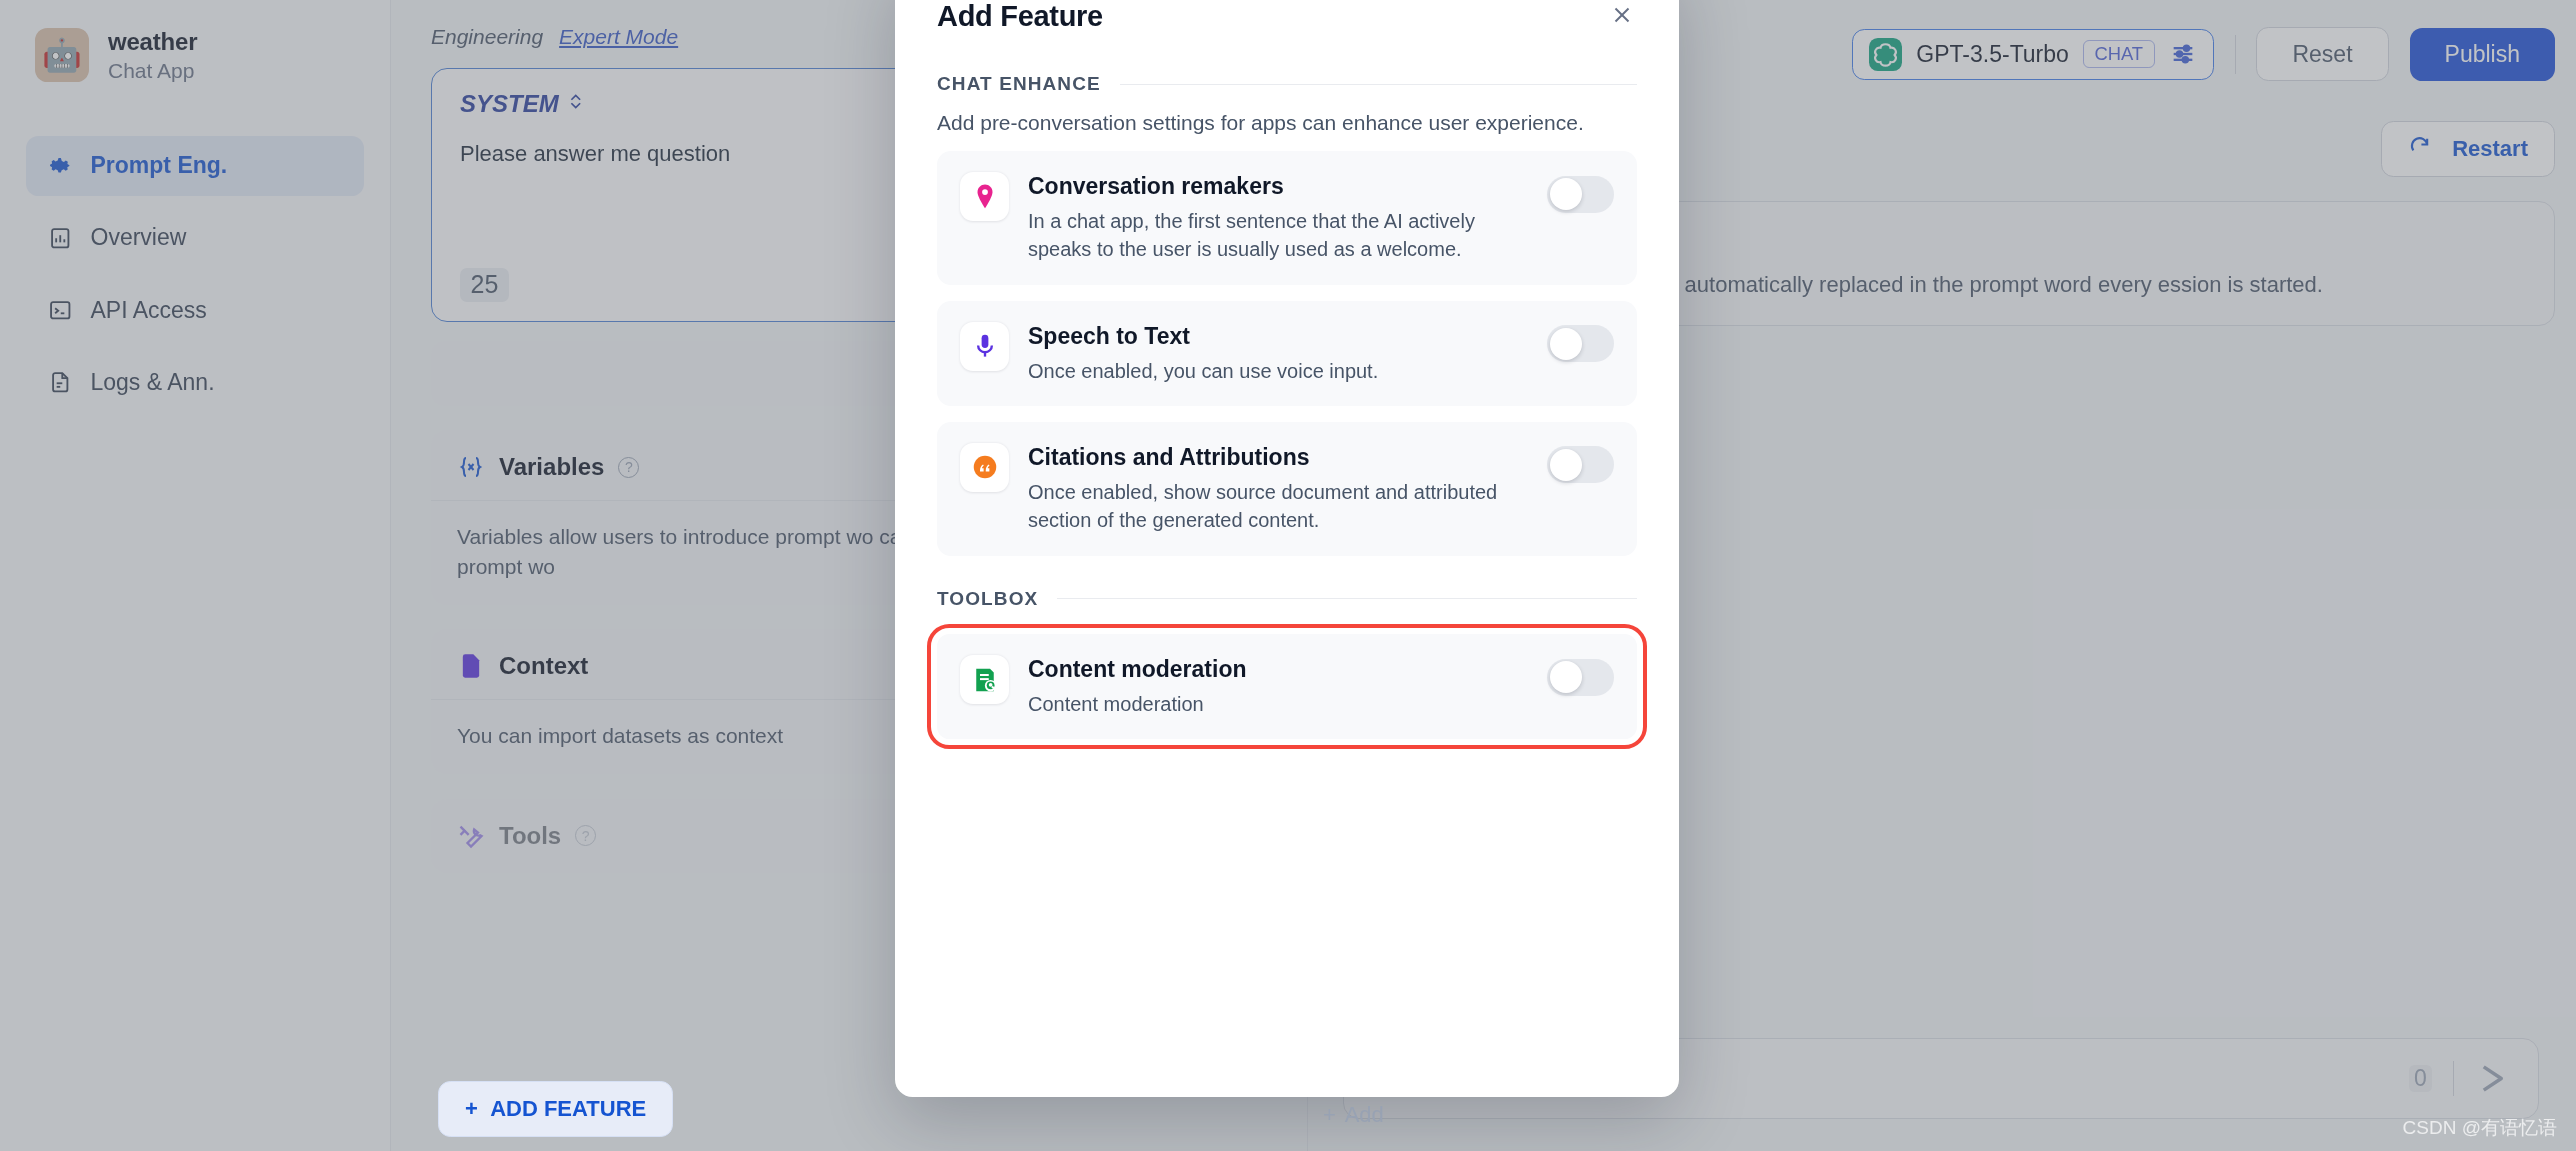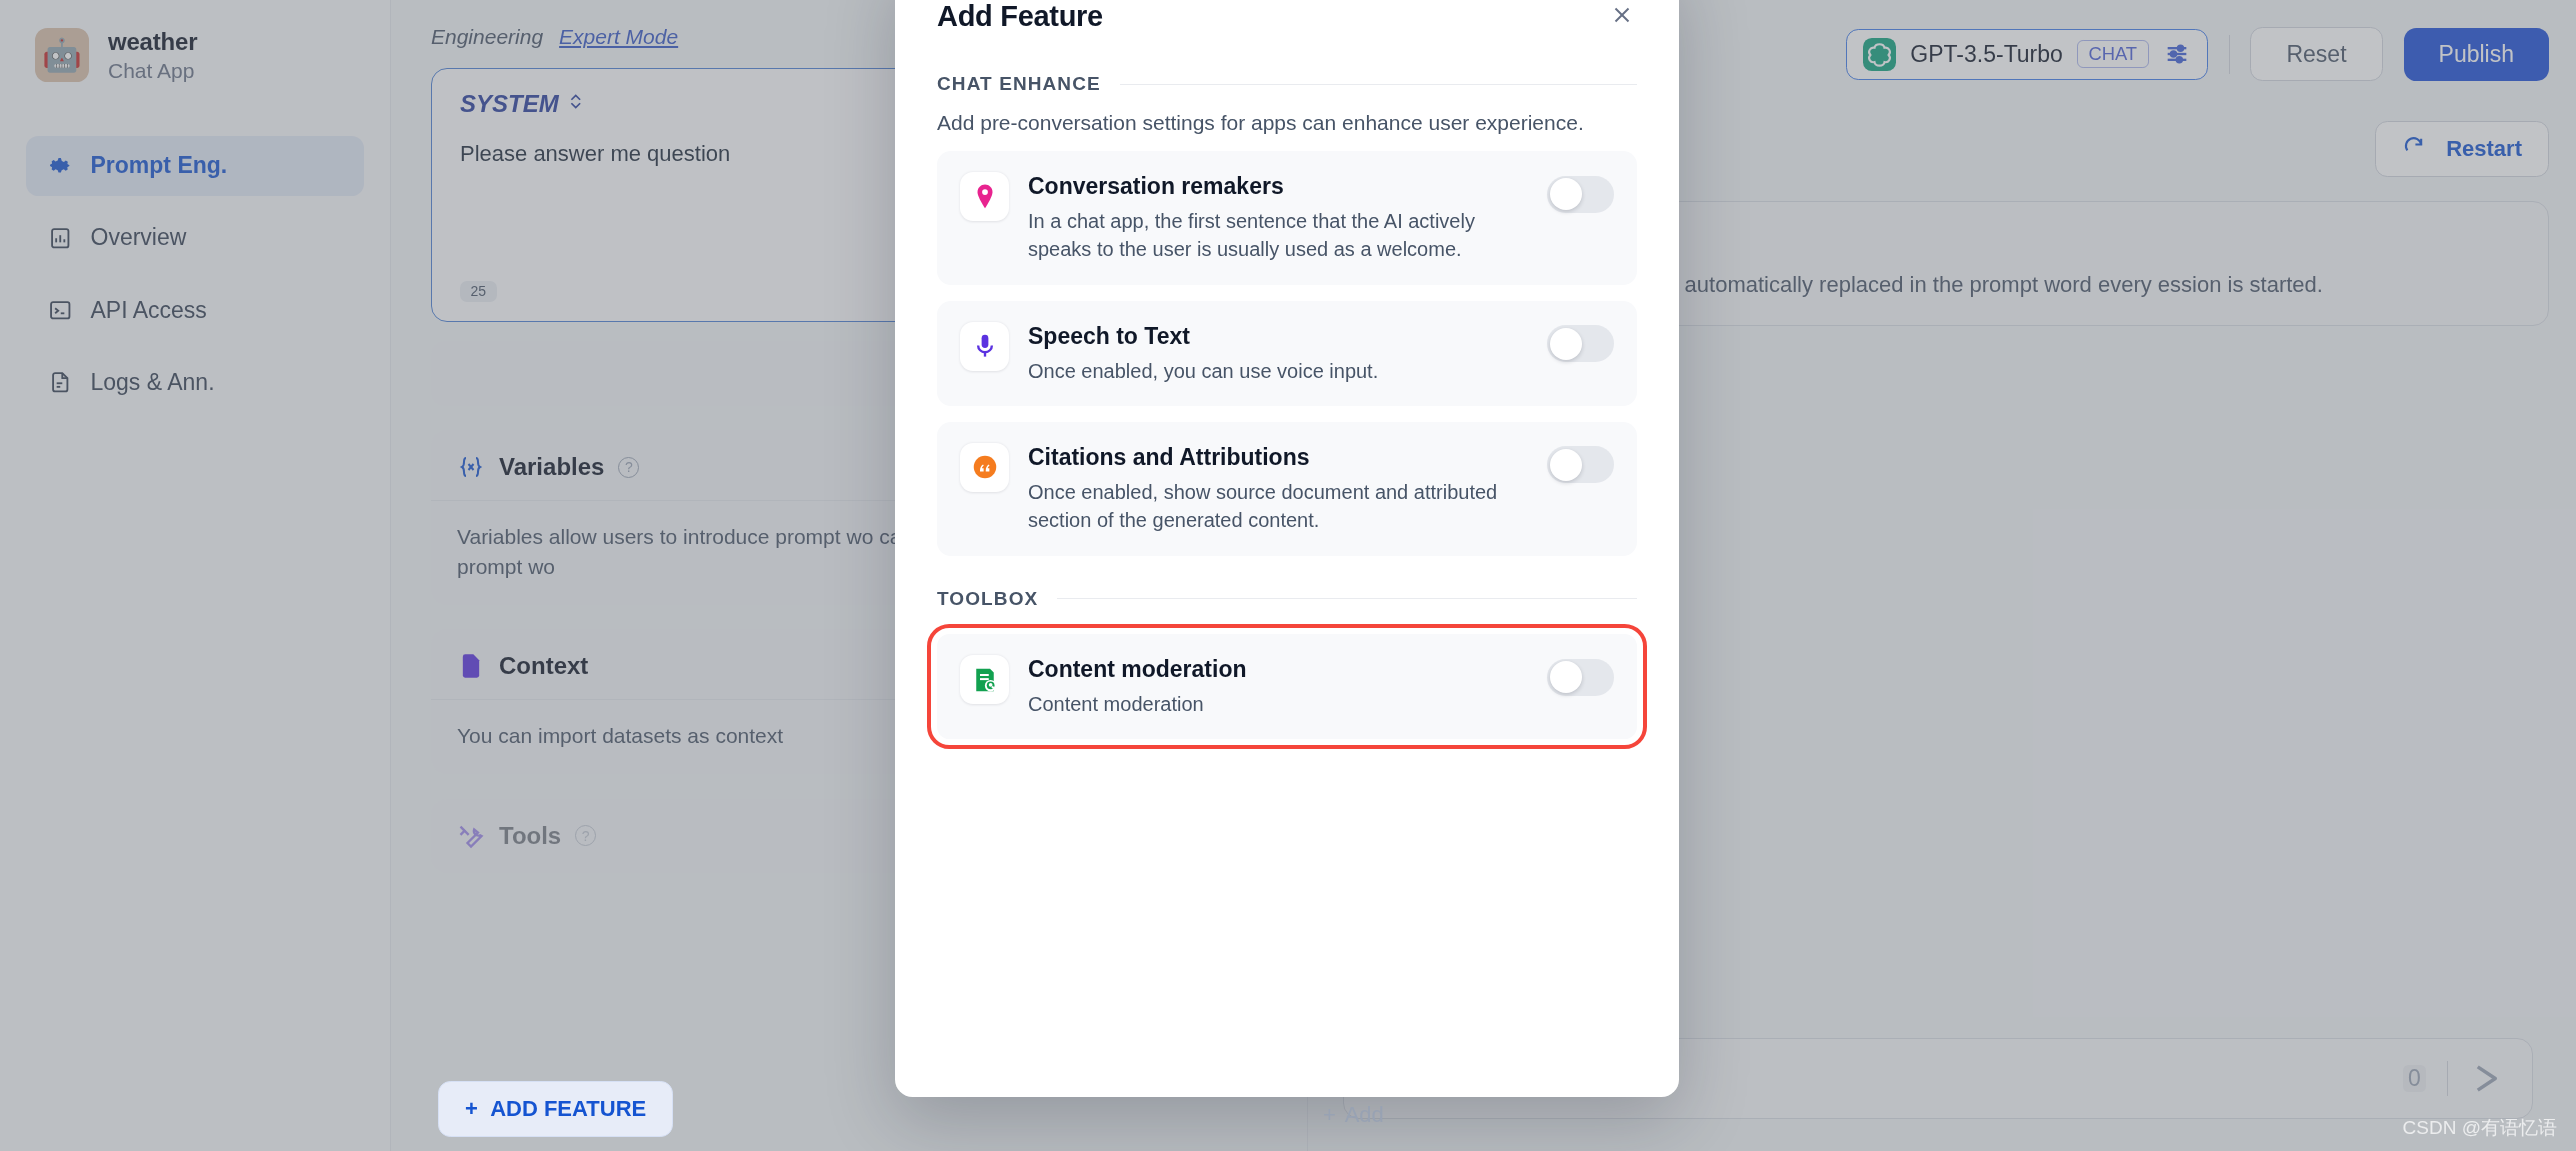--- a/index.html
+++ b/index.html
@@ -59,21 +59,21 @@
 
   .system-card {
     margin-top: 19px; height: 254px;
     border: 1.8px solid #4a7fd4; border-radius: 16px;
     background: #fbfcfe; padding: 21px 28px; position: relative;
   }
   .system-label { font-size: 24px; font-weight: bold; color: #2a3f9e; display: flex; align-items: center; gap: 8.8px; font-style: italic; }
   .system-text { font-size: 22px; color: #1d2939; margin-top: 23px; }
   .system-count {
     position: absolute; left: 28px; bottom: 19px;
-    background: #e9ecf1; color: #475467; font-size: 14px;
+    background: #e9ecf1; color: #475467; font-size: 25px;
     border-radius: 7px; padding: 2.6px 10.5px;
   }
 
   .add-row {
     margin-top: 19px; height: 65px; border-radius: 14px; background: #f2f3f6;
     display: flex; align-items: center; justify-content: flex-end; padding-right: 30px;
     color: #667085; font-size: 21px; gap: 8.8px;
   }
 
   .blk {
@@ -97,21 +97,21 @@
     z-index: 3;
   }
   .add-small {
     position: absolute; left: 1323px; top: 1102px;
     display:flex; align-items:center; gap: 8.8px;
     color: #98a2b3; font-size: 22px; z-index: 3;
   }
 
   
   .preview-col {
-    position: absolute; left: 1307px; top: 0; right: 8px; height: 1151px;
+    position: absolute; left: 1307px; top: 0; right: 2px; height: 1151px;
     border-left: 0.9px solid #e4e7ec; padding: 26px 19px 0 35px;
   }
   .topbar { display: flex; align-items: center; justify-content: flex-end; gap: 21px; height: 56px; }
   .model-chip {
     display: flex; align-items: center; gap: 14px;
     border: 1.8px solid #3f7bea; border-radius: 12.3px; padding: 8px 16px; background: #fff;
   }
   .model-logo {
     width: 33px; height: 33px; border-radius: 8.8px; background: #10a37f;
     display: flex; align-items: center; justify-content: center;

